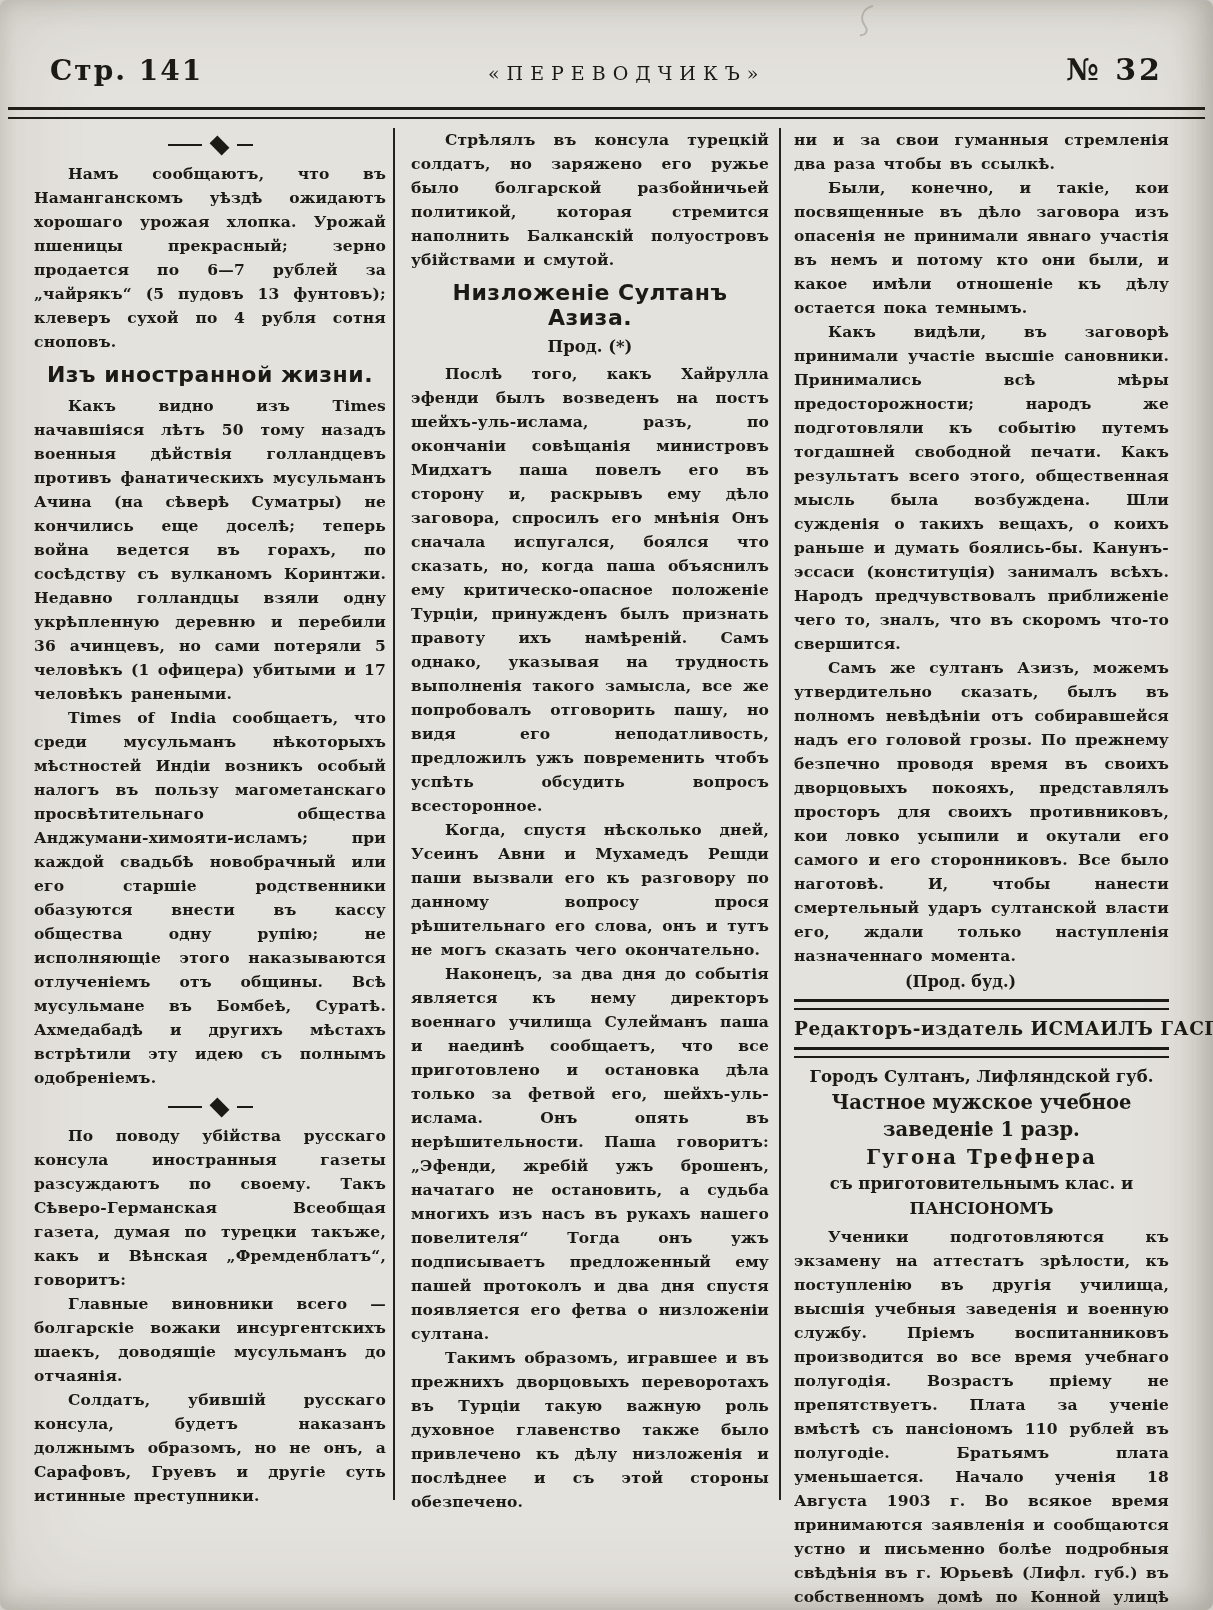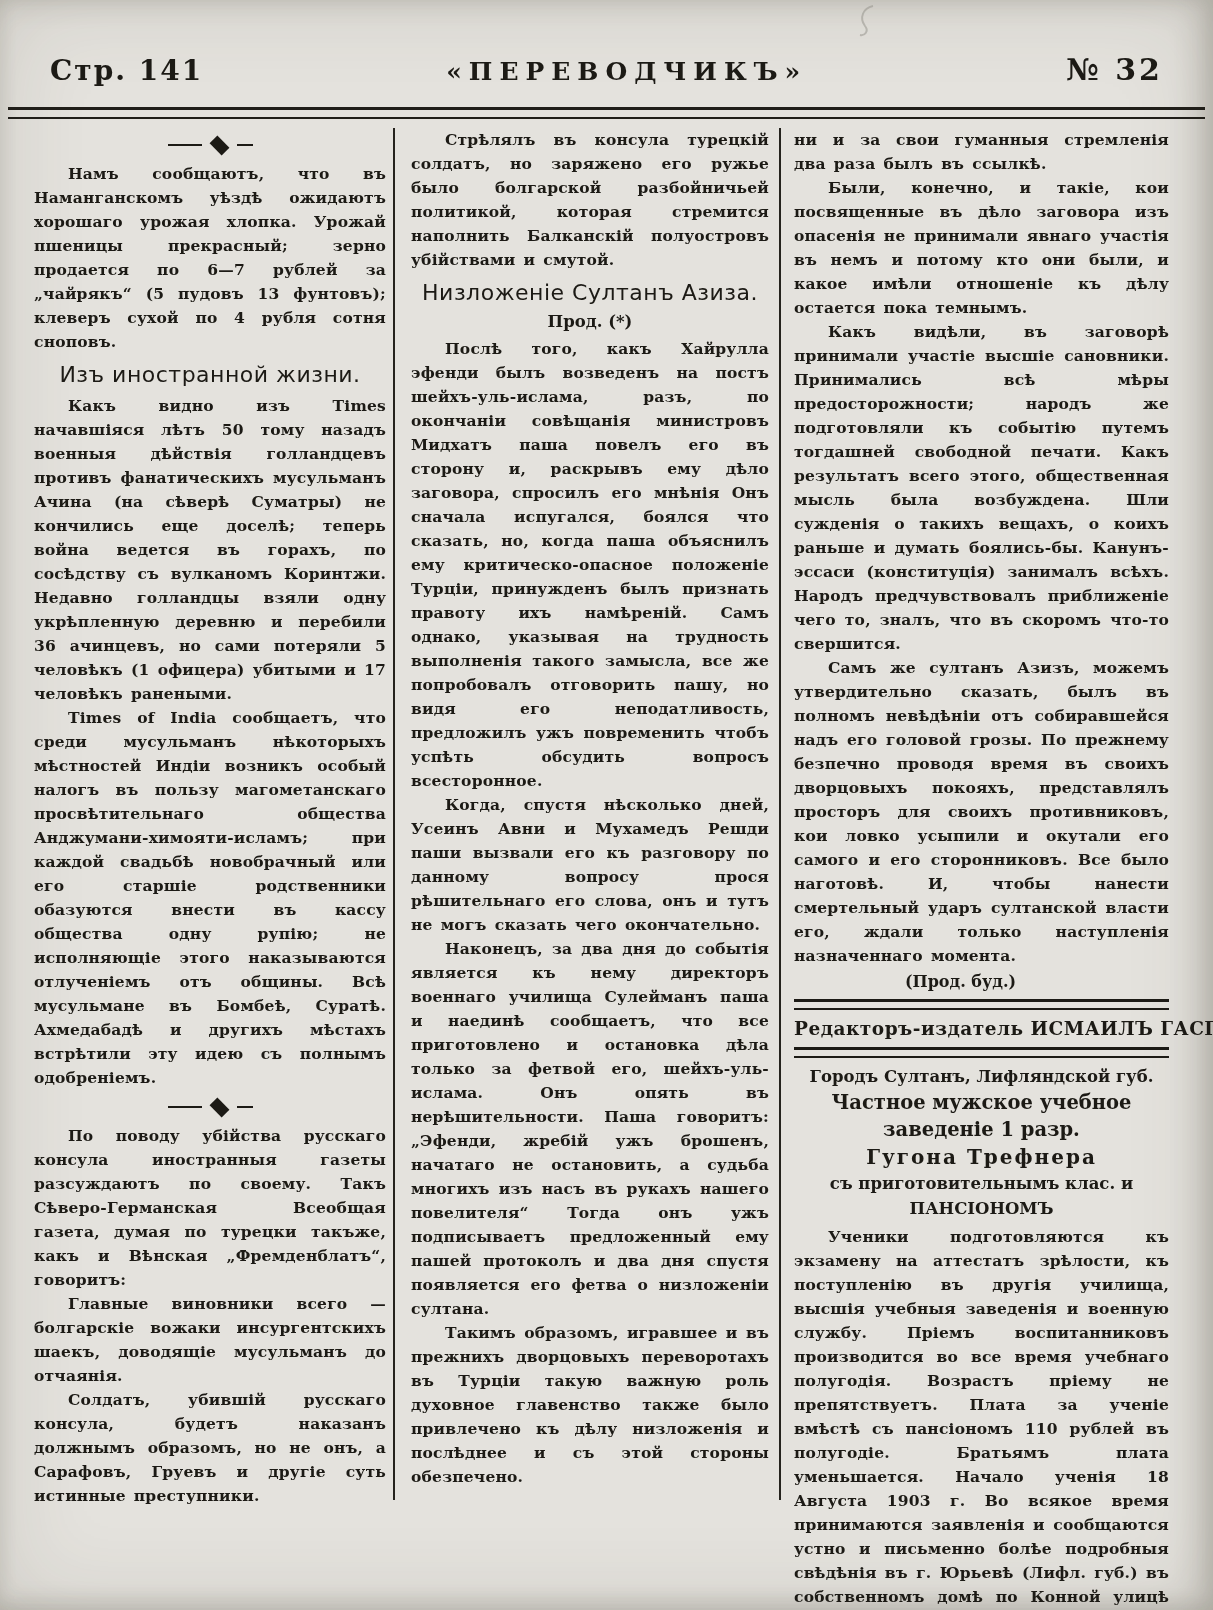--- a/index.html
+++ b/index.html
@@ -4,28 +4,29 @@
 <style>
   html,body{margin:0;padding:0;background:#cfcec9;}
   .page{
     position:relative;
     width:1213px;height:1610px;
     background:#e4e2dd;
     color:#1c1a15;
     font-family:"DejaVu Serif", serif;
     overflow:hidden;
     box-shadow: inset 0 0 90px rgba(70,64,50,.14), inset -14px 0 30px rgba(70,64,50,.20), inset 0 -6px 18px rgba(70,64,50,.10);
+    border-radius: 8px;
   }
   
   .masthead{
     position:absolute;top:52px;left:50px;right:50px;
     display:flex;justify-content:space-between;align-items:baseline;
   }
   .page-label{font-size:28px;font-weight:bold;letter-spacing:2px;}
-  .paper-title{font-size:25px;font-weight:bold;letter-spacing:7px;transform:translateX(-8px);}
+  .paper-title{font-size:19px;font-weight:normal;letter-spacing:7px;transform:translateX(-8px);}
   .issue-label{font-size:30px;font-weight:bold;letter-spacing:3px;}
   .head-rule{
     position:absolute;top:107px;left:8px;right:8px;height:7px;
     border-top:3px solid #201e19;border-bottom:2px solid #201e19;
   }
   .pencil-mark{position:absolute;left:845px;top:2px;opacity:.45;}
   
   .columns{
     position:absolute;top:128px;left:34px;right:38px;
     display:flex;align-items:stretch;
@@ -39,21 +40,21 @@
   .col-3{width:375px;}
   
   p.body{
     margin:0;
     font-size:15.5px;line-height:24px;font-weight:bold;
     text-align:justify;letter-spacing:.2px;word-spacing:2.5px;
   }
   p.indent{text-indent:34px;}
   .sec-head{
     font-family:"DejaVu Sans", sans-serif;
-    font-weight:normal;font-size:22px;text-align:center;
+    font-weight:bold;font-size:22px;text-align:center;
     margin:8px 0 7px 0;letter-spacing:.5px;
   }
   .sub-head{
     font-size:16.5px;font-weight:bold;text-align:center;margin:2px 0 6px 0;
   }
   
   .orn{display:flex;align-items:center;justify-content:center;height:30px;margin:2px 0;}
   .orn-dash{display:inline-block;width:34px;height:2.5px;background:#1c1a15;}
   .orn-dash.short{width:16px;}
   .orn-diamond{display:inline-block;width:11px;height:11px;background:#1c1a15;transform:rotate(45deg) scale(1.55,1.0);margin:0 12px;}
@@ -115,21 +116,21 @@
       <p class="body indent">Послѣ того, какъ Хайрулла эфенди былъ возведенъ на постъ шейхъ-уль-ислама, разъ, по окончаніи совѣщанія министровъ Мидхатъ паша повелъ его въ сторону и, раскрывъ ему дѣло заговора, спросилъ его мнѣнія Онъ сначала испугался, боялся что сказать, но, когда паша объяснилъ ему критическо-опасное положеніе Турціи, принужденъ былъ признать правоту ихъ намѣреній. Самъ однако, указывая на трудность выполненія такого замысла, все же попробовалъ отговорить пашу, но видя его неподатливость, предложилъ ужъ повременить чтобъ успѣть обсудить вопросъ всесторонное.</p>
       <p class="body indent">Когда, спустя нѣсколько дней, Усеинъ Авни и Мухамедъ Решди паши вызвали его къ разговору по данному вопросу прося рѣшительнаго его слова, онъ и тутъ не могъ сказать чего окончательно.</p>
       <p class="body indent">Наконецъ, за два дня до событія является къ нему директоръ военнаго училища Сулейманъ паша и наединѣ сообщаетъ, что все приготовлено и остановка дѣла только за фетвой его, шейхъ-уль-ислама. Онъ опять въ нерѣшительности. Паша говоритъ: „Эфенди, жребій ужъ брошенъ, начатаго не остановить, а судьба многихъ изъ насъ въ рукахъ нашего повелителя“ Тогда онъ ужъ подписываетъ предложенный ему пашей протоколъ и два дня спустя появляется его фетва о низложеніи султана.</p>
       <p class="body indent">Такимъ образомъ, игравшее и въ прежнихъ дворцовыхъ переворотахъ въ Турціи такую важную роль духовное главенство также было привлечено къ дѣлу низложенія и послѣднее и съ этой стороны обезпечено.</p>
 
     </div>
 
     <div class="vrule vr2"></div>
 
     <div class="col col-3">
-      <p class="body">ни и за свои гуманныя стремленія два раза былъ въ ссылкѣ.</p>
+      <p class="body">ни и за свои гуманныя стремленія два раза чтобы въ ссылкѣ.</p>
       <p class="body indent">Были, конечно, и такіе, кои посвященные въ дѣло заговора изъ опасенія не принимали явнаго участія въ немъ и потому кто они были, и какое имѣли отношеніе къ дѣлу остается пока темнымъ.</p>
       <p class="body indent">Какъ видѣли, въ заговорѣ принимали участіе высшіе сановники. Принимались всѣ мѣры предосторожности; народъ же подготовляли къ событію путемъ тогдашней свободной печати. Какъ результатъ всего этого, общественная мысль была возбуждена. Шли сужденія о такихъ вещахъ, о коихъ раньше и думать боялись-бы. Канунъ-эссаси (конституція) занималъ всѣхъ. Народъ предчувствовалъ приближеніе чего то, зналъ, что въ скоромъ что-то свершится.</p>
       <p class="body indent">Самъ же султанъ Азизъ, можемъ утвердительно сказать, былъ въ полномъ невѣдѣніи отъ собиравшейся надъ его головой грозы. По прежнему безпечно проводя время въ своихъ дворцовыхъ покояхъ, представлялъ просторъ для своихъ противниковъ, кои ловко усыпили и окутали его самого и его сторонниковъ. Все было наготовѣ. И, чтобы нанести смертельный ударъ султанской власти его, ждали только наступленія назначеннаго момента.</p>
       <div class="cont-note">(Прод. буд.)</div>
 
       <div class="dbl-rule"></div>
       <div class="editor-line">Редакторъ-издатель ИСМАИЛЪ ГАСПРИНСКІЙ.</div>
       <div class="dbl-rule"></div>
 
       <div>

